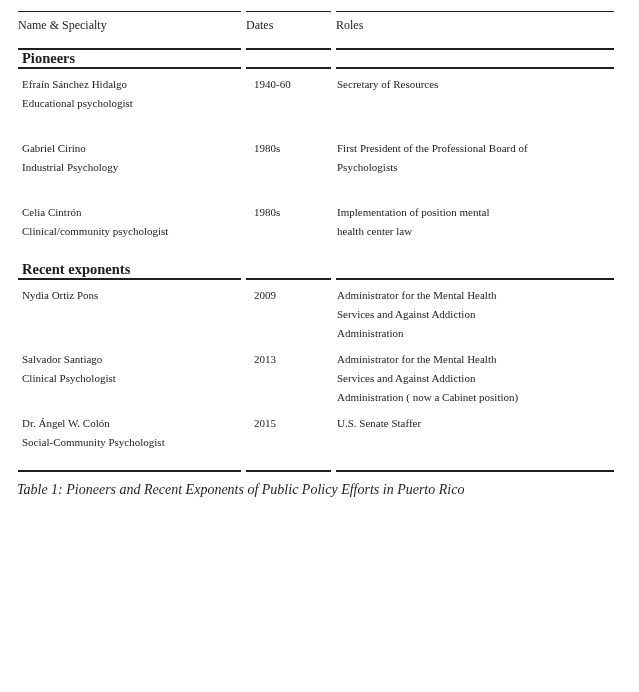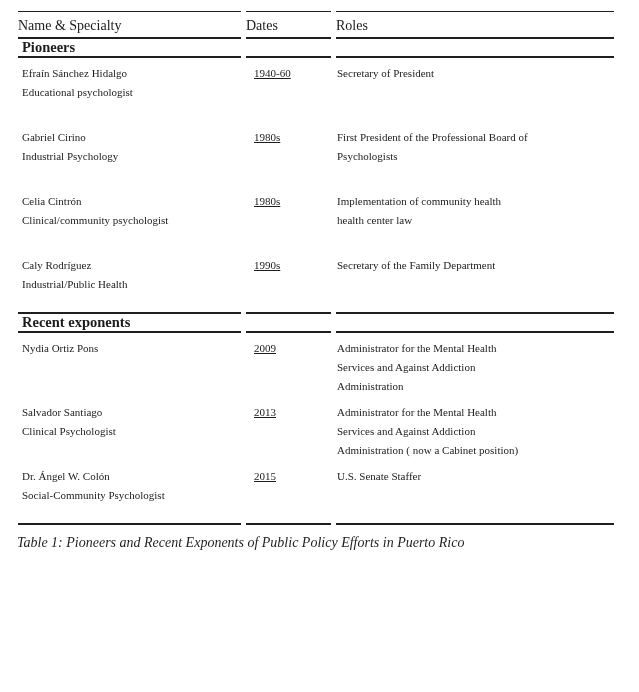--- a/index.html
+++ b/index.html
@@ -27,23 +27,23 @@
     box-sizing: border-box;
     margin: 0;
     text-align: left;
     font-weight: normal;
   }
   
   th.col-header {
     border-top: 1.5px solid #1f1f1f;
     border-bottom: 2px solid #1f1f1f;
     font-weight: bold;
-    font-size: 14px;
+    font-size: 12px;
     line-height: 19px;
-    padding: 4px 0 2px 0;
+    padding: 4px 0 13px 0;
     text-align: center;
     vertical-align: middle;
   }
   th.col-header.first {
     padding-right: 48px; 
   }
   
   tr.section-row td {
     height: 16px;
     border-bottom: 2px solid #1f1f1f;
@@ -62,21 +62,21 @@
     vertical-align: top;
     padding-top: 6px;
     padding-bottom: 0;
     font-size: 11px;
     line-height: 19px;
   }
   tr.data-row.section-end td {
     border-bottom: 2px solid #1f1f1f;
   }
   td.cell-name { padding-left: 4px; }
-  td.cell-dates { padding-left: 8px; text-decoration: underline; }
+  td.cell-dates { padding-left: 8px; }
   td.cell-role { white-space: pre-line; }
   .caption {
     font-style: italic;
     font-size: 14px;
     line-height: 18px;
     margin: 9px 12px 0 4px;
     color: #1f1f1f;
   }
 </style>
 </head>
@@ -101,47 +101,39 @@
           <td class="section-label">Pioneers</td>
           <td></td>
           <td></td>
         </tr>
         <tr class="data-row">
           <td class="cell-name">
             <div>Efraín Sánchez Hidalgo</div>
             <div>Educational psychologist</div>
           </td>
           <td class="cell-dates">1940-60</td>
-          <td class="cell-role">Secretary of President</td>
+          <td class="cell-role">Secretary of Resources</td>
         </tr>
         <tr class="data-row">
           <td class="cell-name">
             <div>Gabriel Cirino</div>
             <div>Industrial Psychology</div>
           </td>
           <td class="cell-dates">1980s</td>
           <td class="cell-role">First President of the Professional Board of
 Psychologists</td>
         </tr>
         <tr class="data-row">
           <td class="cell-name">
             <div>Celia Cintrón</div>
             <div>Clinical/community psychologist</div>
           </td>
           <td class="cell-dates">1980s</td>
-          <td class="cell-role">Implementation of community health
+          <td class="cell-role">Implementation of position mental
 health center law</td>
-        </tr>
-        <tr class="data-row section-end">
-          <td class="cell-name">
-            <div>Caly Rodríguez</div>
-            <div>Industrial/Public Health</div>
-          </td>
-          <td class="cell-dates">1990s</td>
-          <td class="cell-role">Secretary of the Family Department</td>
         </tr>
         <tr class="section-row">
           <td class="section-label">Recent exponents</td>
           <td></td>
           <td></td>
         </tr>
         <tr class="data-row">
           <td class="cell-name">
             <div>Nydia Ortiz Pons</div>
           </td>

